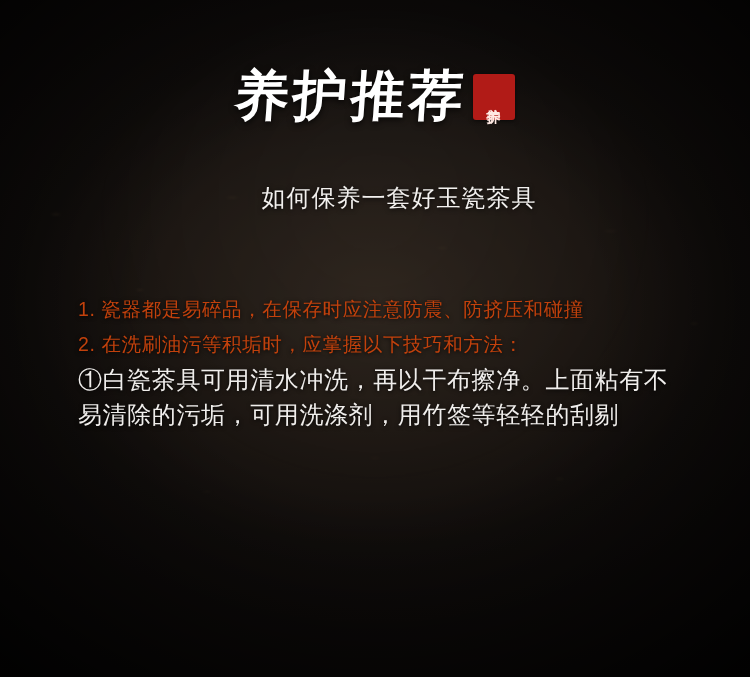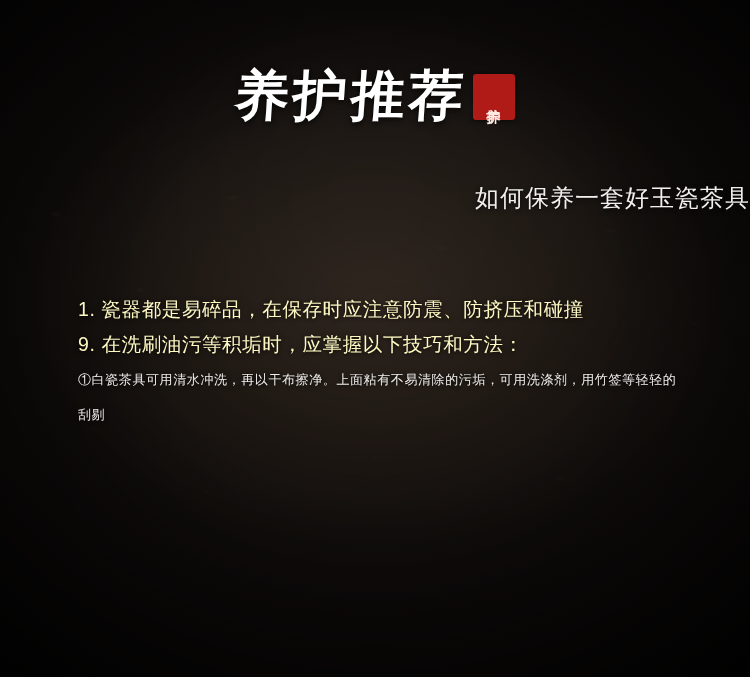--- a/index.html
+++ b/index.html
@@ -128,44 +128,44 @@
     writing-mode: vertical-rl;
     text-orientation: upright;
     font-weight: 700;
   }
 
   .subtitle {
     position: absolute;
     top: 182px;
     left: 0;
     right: 0;
-    text-align: right;
+    text-align: center;
     font-size: 24px;
     letter-spacing: 1px;
     color: #f2f0ee;
     text-shadow: 0 1px 5px rgba(0,0,0,0.85);
     padding-left: 48px;
   }
 
   .body-block {
     position: absolute;
     top: 292px;
     left: 78px;
     right: 62px;
   }
   .body-line {
     font-size: 19.5px;
     line-height: 35px;
-    color: #fef9c3;
+    color: #c2410c;
     letter-spacing: 0.6px;
     text-shadow: 0 1px 4px rgba(0,0,0,0.85);
     white-space: nowrap;
   }
   .body-para {
-    font-size: 13px;
+    font-size: 24px;
     line-height: 35px;
     color: #f0eeec;
     letter-spacing: 0.6px;
     text-shadow: 0 1px 4px rgba(0,0,0,0.85);
   }
 </style>
 </head>
 <body>
 
 <div class="page">
@@ -182,18 +182,18 @@
       <div class="hero-title">养护推荐</div>
       <div class="seal">
         <span class="seal-text">养护</span>
       </div>
     </div>
 
     <div class="subtitle">如何保养一套好玉瓷茶具</div>
 
     <div class="body-block">
       <div class="body-line">1. 瓷器都是易碎品，在保存时应注意防震、防挤压和碰撞</div>
-      <div class="body-line">9. 在洗刷油污等积垢时，应掌握以下技巧和方法：</div>
+      <div class="body-line">2. 在洗刷油污等积垢时，应掌握以下技巧和方法：</div>
       <div class="body-para">①白瓷茶具可用清水冲洗，再以干布擦净。上面粘有不易清除的污垢，可用洗涤剂，用竹签等轻轻的刮剔</div>
     </div>
 
   </div>
 </div>
 
 </body></html>

